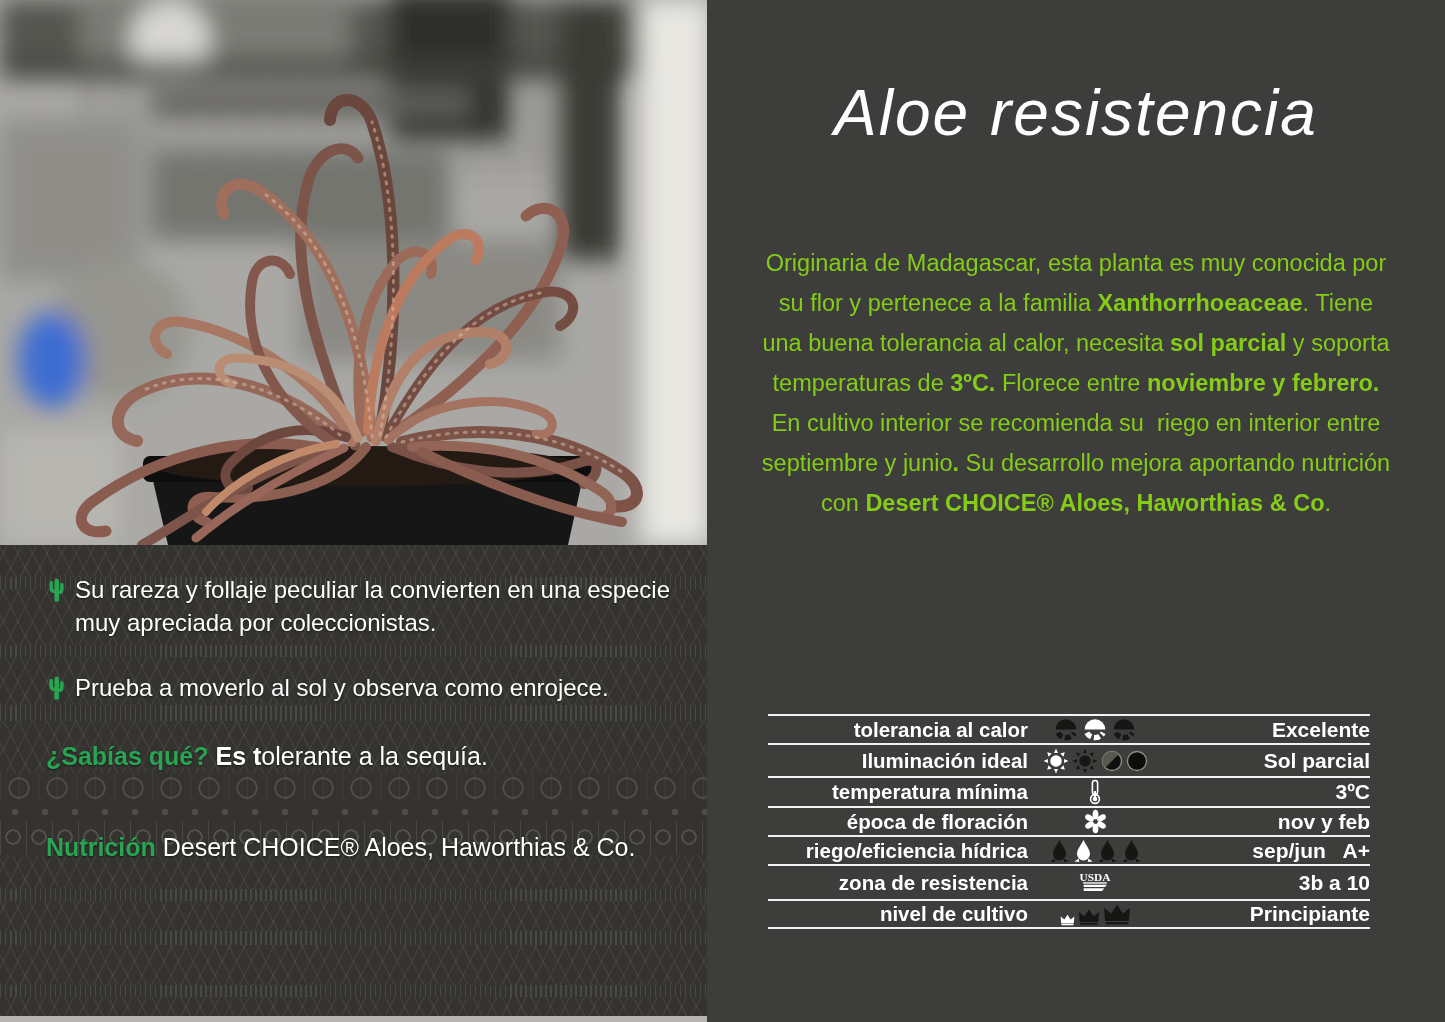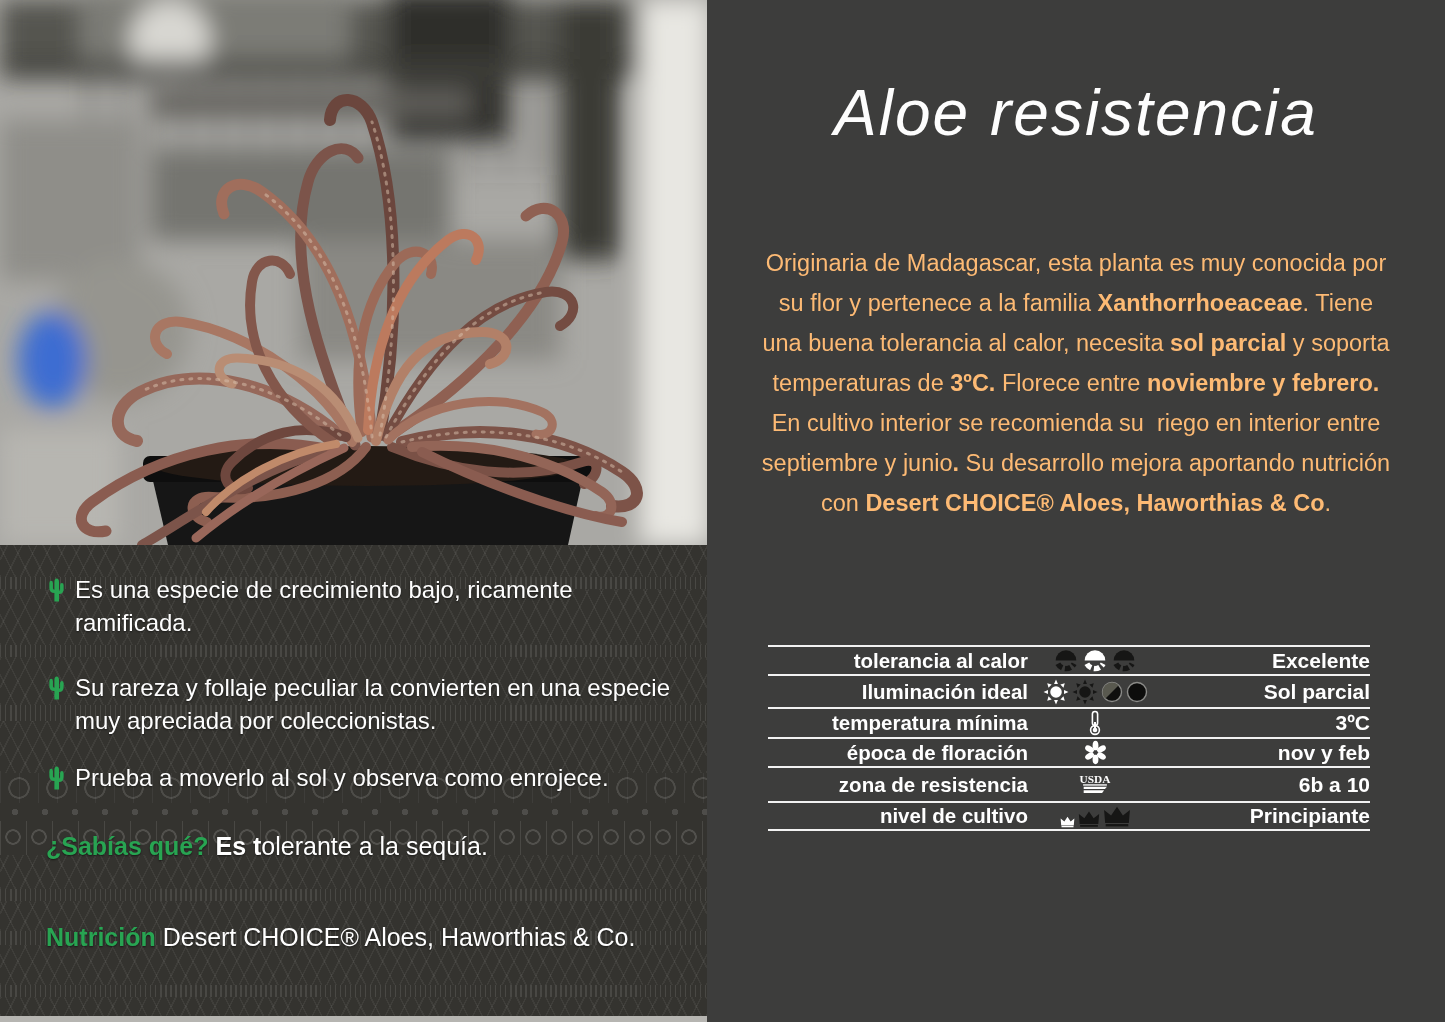--- a/index.html
+++ b/index.html
@@ -38,23 +38,23 @@
   .fact{margin-top:38px; font-size:25px; text-shadow:0 1px 2px rgba(0,0,0,.55);}
   .nutrition{margin-top:62px; font-size:25px; text-shadow:0 1px 2px rgba(0,0,0,.55);}
   .b{font-weight:700;}
   .g{color:var(--green); font-weight:700;}
 
   
   .right{position:relative; flex:1; height:100%; background:#3d3d3c;}
   .title{position:absolute; top:76px; left:0; width:100%; text-align:center;
          font-style:italic; font-weight:400; font-size:64px; letter-spacing:2px; color:#fdfdfd;}
   .para{position:absolute; top:243px; left:50%; transform:translateX(-50%); width:640px;
-        text-align:center; font-size:23.5px; line-height:40px; color:#fdba74; white-space:pre-wrap;}
-
-  .care-table{position:absolute; top:645px; left:61px; width:602px;}
+        text-align:center; font-size:23.5px; line-height:40px; color:#84cc16; white-space:pre-wrap;}
+
+  .care-table{position:absolute; top:714px; left:61px; width:602px;}
   .trow{display:flex; align-items:center; border-top:2px solid #f2f2f2; min-height:29px; padding:1px 0;}
   .trow:last-child{border-bottom:2px solid #f2f2f2;}
   .tlabel{width:268px; text-align:right; font-weight:700; font-size:20.5px; padding-right:8px; white-space:nowrap;}
   .ticons{width:118px; display:flex; align-items:center; justify-content:center; gap:3px;}
   .tvalue{flex:1; text-align:right; font-weight:700; font-size:21px; padding-left:6px; white-space:pre;}
   .ic{display:block;}
   .lit{color:#ffffff;}
   .dim{color:#161615;}
   svg.defs{position:absolute; width:0; height:0; overflow:hidden;}
 </style>
@@ -215,32 +215,26 @@
         <div class="band band-vl" style="height:12px"></div>
         <div class="band band-zig" style="height:19px"></div>
         <div class="band band-light" style="height:6px"></div>
       </div>
 
       <div class="info-content">
         <div class="bullet">
           <svg class="cactus">
               <use href="#i-cactus"></use>
             </svg>
-          <div class="txt">Es una especie de crecimiento bajo, ricamente ramificada.</div>
+          <div class="txt">Su rareza y follaje peculiar la convierten en una especie muy apreciada por coleccionistas.</div>
         </div>
         <div class="bullet">
           <svg class="cactus">
               <use href="#i-cactus"></use>
             </svg>
-          <div class="txt">Su rareza y follaje peculiar la convierten en una especie muy apreciada por coleccionistas.</div>
-        </div>
-        <div class="bullet">
-          <svg class="cactus">
-              <use href="#i-cactus"></use>
-            </svg>
           <div class="txt">Prueba a moverlo al sol y observa como enrojece.</div>
         </div>
         <div class="fact"><span class="b g">¿Sabías qué? </span><span class="b">Es t</span><span>olerante a la sequía.</span></div>
         <div class="nutrition"><span class="b g">Nutrición </span><span>Desert CHOICE® Aloes, Haworthias &amp; Co.</span></div>
       </div>
     </div>
   </div>
 
   <div class="right">
     <div class="title">Aloe resistencia</div>
@@ -296,29 +290,47 @@
       <div class="trow">
         <div class="tlabel">época de floración</div>
         <div class="ticons">
           <svg class="ic lit" width="25" height="25">
               <use href="#i-flower"></use>
             </svg>
         </div>
         <div class="tvalue">nov y feb</div>
       </div>
 
+      <div class="trow">
+        <div class="tlabel">riego/eficiencia hídrica</div>
+        <div class="ticons" style="gap:1px">
+          <svg class="ic dim" width="23" height="24">
+              <use href="#i-drop"></use>
+            </svg>
+          <svg class="ic lit" width="23" height="24">
+              <use href="#i-drop"></use>
+            </svg>
+          <svg class="ic dim" width="23" height="24">
+              <use href="#i-drop"></use>
+            </svg>
+          <svg class="ic dim" width="23" height="24">
+              <use href="#i-drop"></use>
+            </svg>
+        </div>
+        <div class="tvalue">sep/jun   A+</div>
+      </div>
 
       <div class="trow" style="min-height:35px">
         <div class="tlabel">zona de resistencia</div>
         <div class="ticons">
           <svg class="ic" width="34" height="25">
               <use href="#i-usda"></use>
             </svg>
         </div>
-        <div class="tvalue">6b a 10</div>
+        <div class="tvalue">3b a 10</div>
       </div>
 
       <div class="trow">
         <div class="tlabel">nivel de cultivo</div>
         <div class="ticons" style="align-items:flex-end">
           <svg class="ic lit" width="15" height="12">
               <use href="#i-crown"></use>
             </svg>
           <svg class="ic dim" width="22" height="18">
               <use href="#i-crown"></use>

